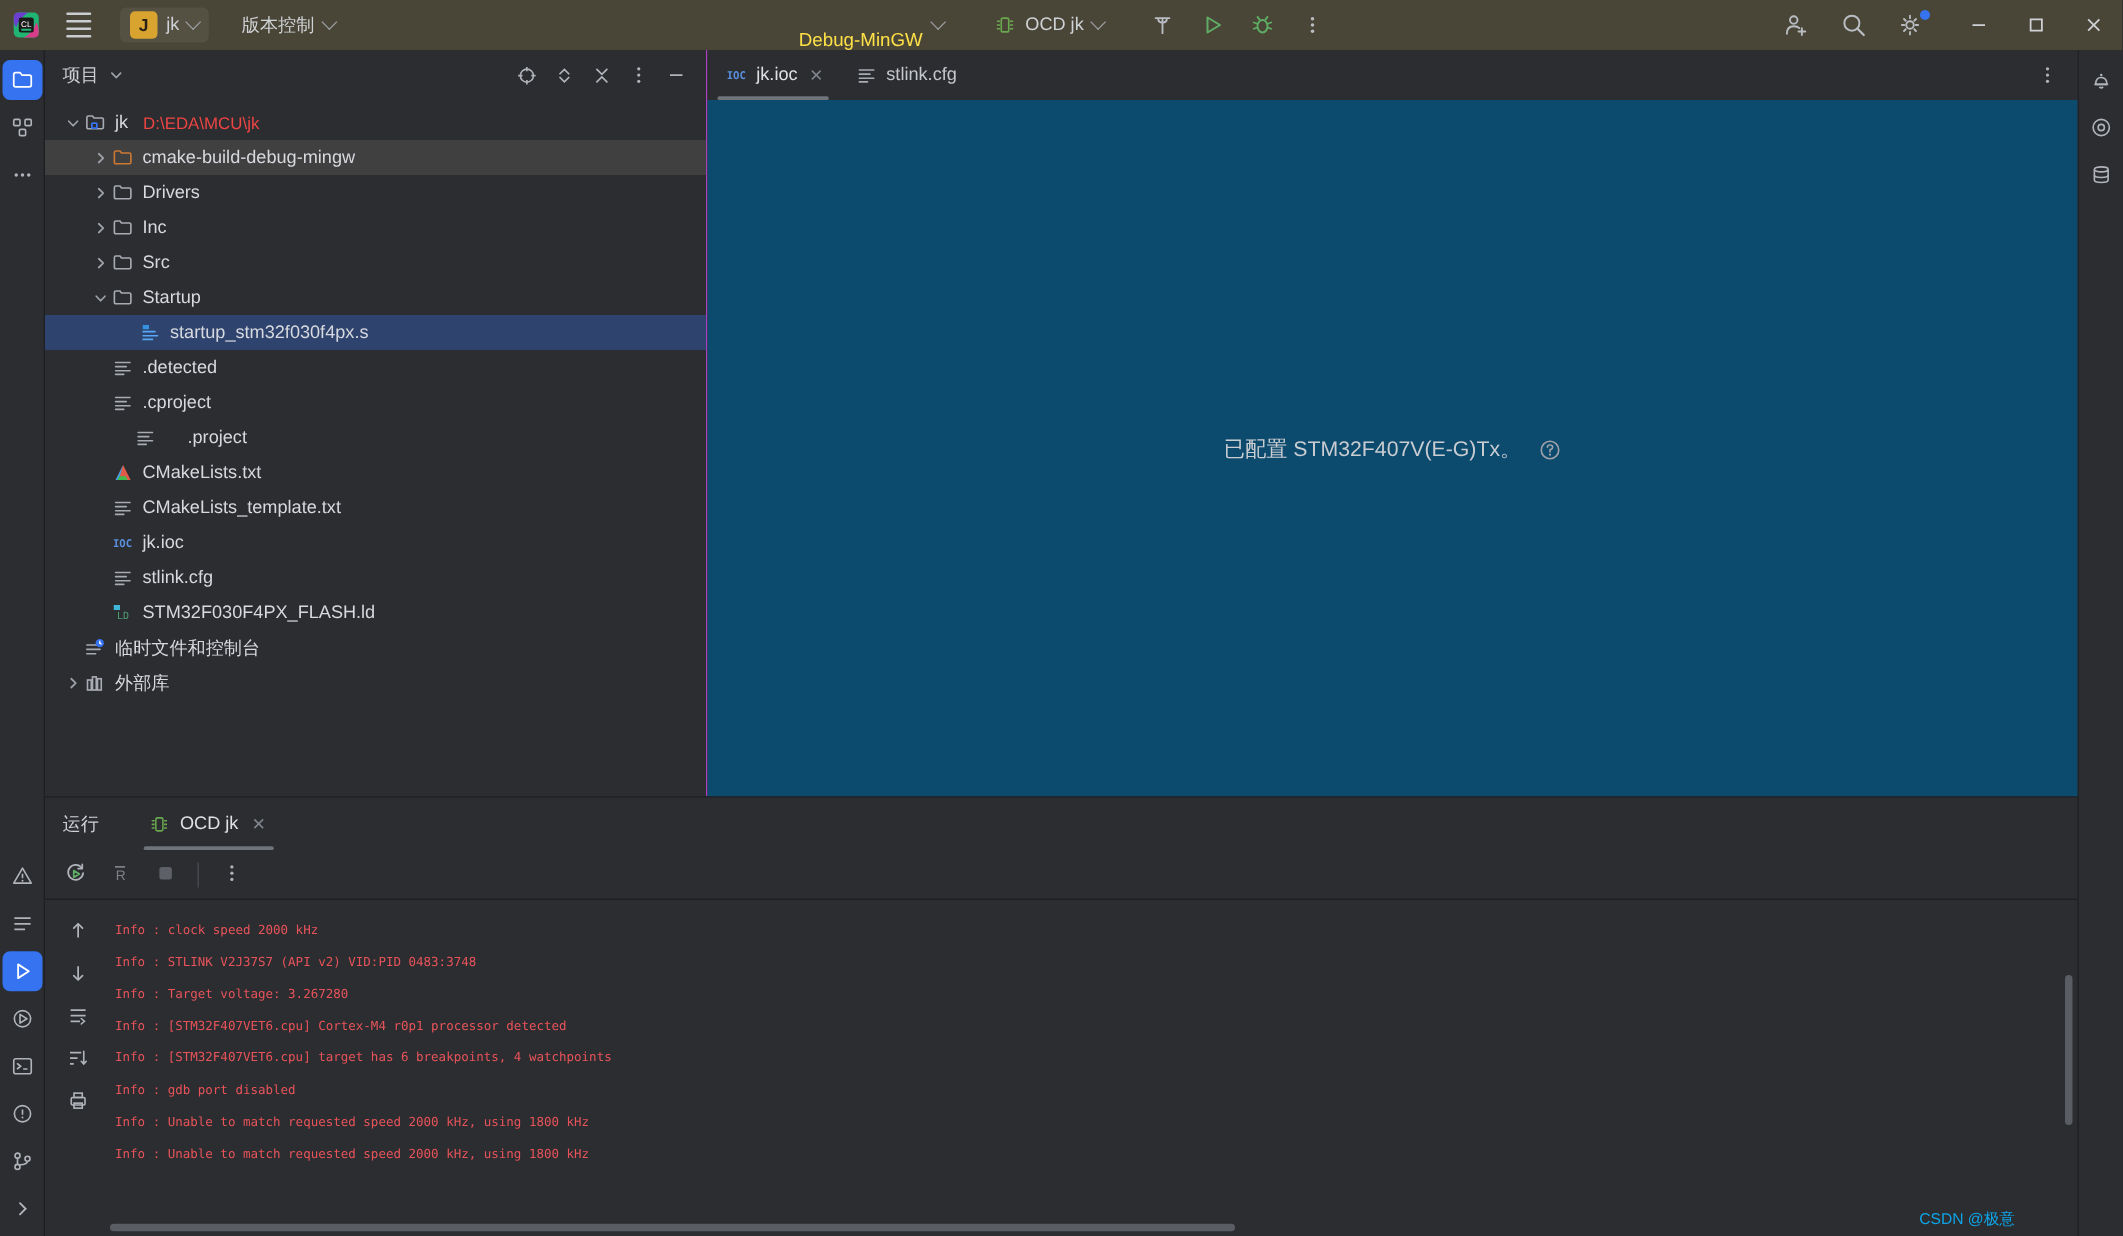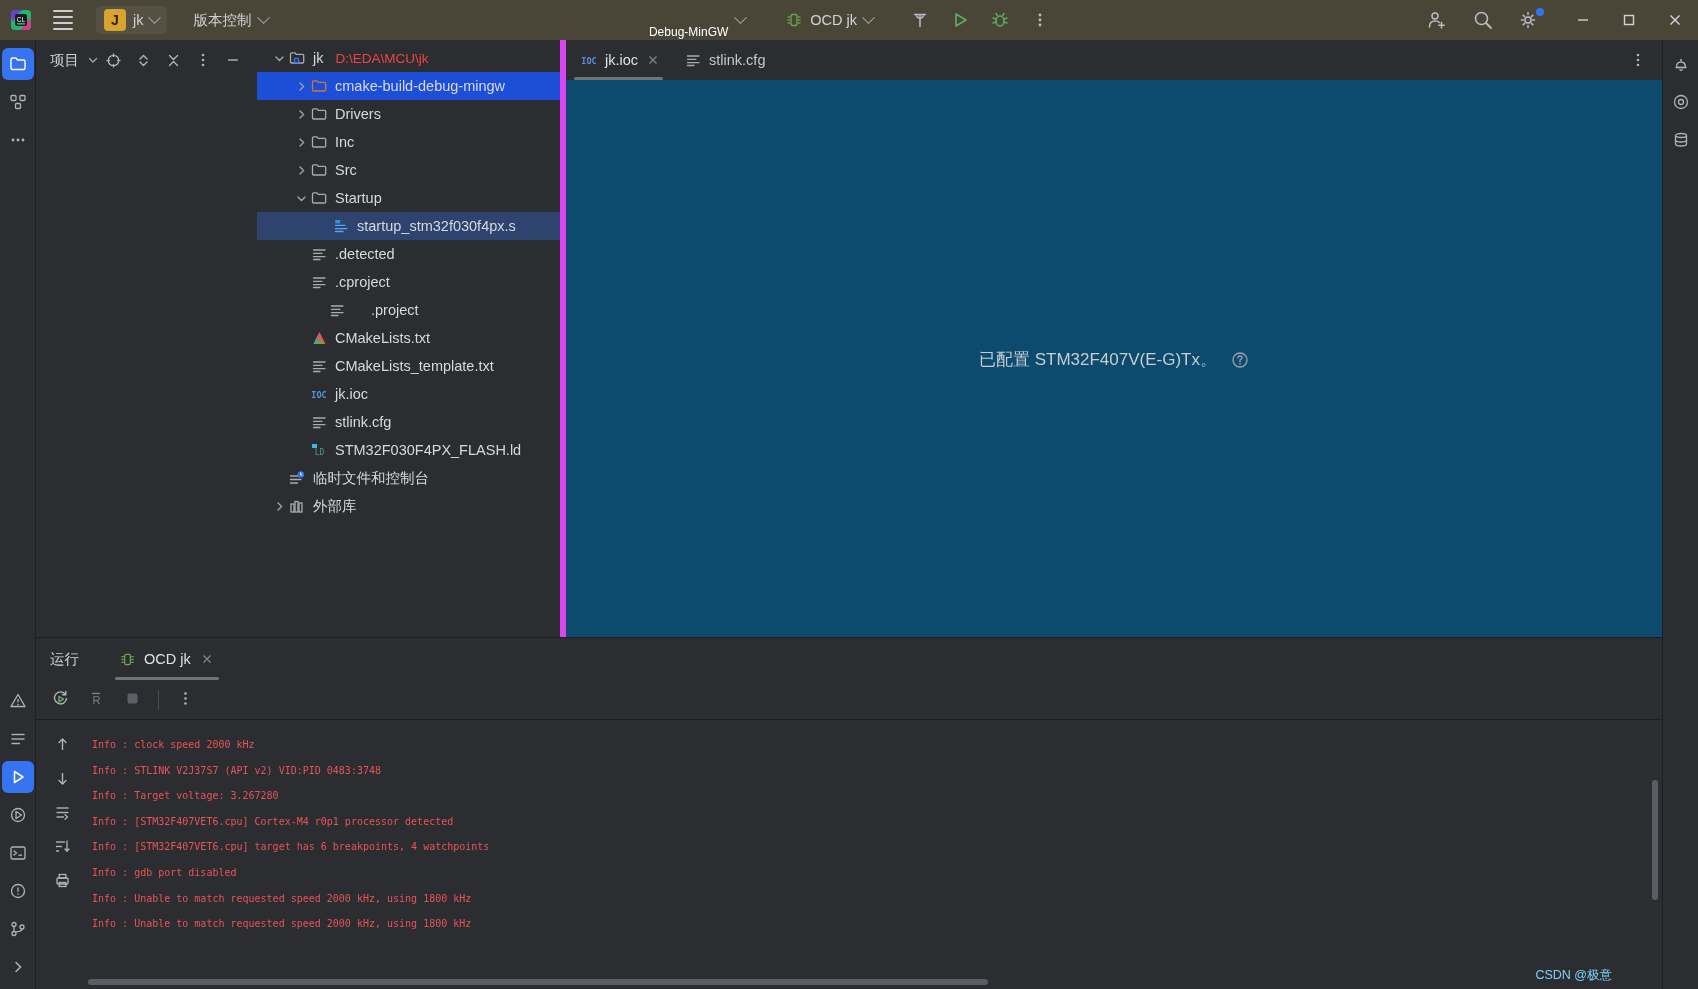--- a/index.html
+++ b/index.html
@@ -33,21 +33,21 @@
                border-radius: 5px; background: rgba(255,255,255,0.06); }
   .proj-square { width: 22px; height: 22px; border-radius: 4px; background: #d9a330;
                  color: #2b2416; font-size: 14px; font-weight: 600;
                  display: flex; align-items: center; justify-content: center; }
   .chip-label { font-size: 14.5px; color: #cfd2d6; }
   .chev { width: 9px; height: 9px; border-right: 1.6px solid #9ea2a8; border-bottom: 1.6px solid #9ea2a8;
           transform: rotate(45deg) translate(-2px,-2px); display: inline-block; }
   .vcs-chip { display: flex; align-items: center; gap: 8px; margin-left: 18px; padding: 3px 6px; }
 
   .runcfg { display: flex; align-items: center; gap: 8px; padding: 3px 8px; border-radius: 5px; pointer-events: auto; }
-  .runcfg .chip-label { font-size: 12px; color: #ffffff; margin-top: 24px; }
+  .runcfg .chip-label { font-size: 15px; color: #fde047; margin-top: 24px; }
   .ocd-chip { display: flex; align-items: center; gap: 7px; margin-left: 26px; padding: 3px 6px; pointer-events: auto; }
 
   .ticon { width: 34px; height: 30px; display: flex; align-items: center; justify-content: center; }
   .winbtn { width: 46px; height: 40px; display: flex; align-items: center; justify-content: center; }
 
   
   .bodyrow { display: flex; flex: 1; min-height: 0; }
 
   
   .leftbar {
@@ -66,31 +66,31 @@
     width: 36px; min-width: 36px; background: #2b2d30;
     display: flex; flex-direction: column; align-items: center;
     border-left: 1px solid #1e1f22; padding-top: 8px;
   }
 
   .center { flex: 1; display: flex; flex-direction: column; min-width: 0; }
 
   .topsplit { display: flex; flex: 1; min-height: 0; }
 
   
-  .projpanel { width: 530px; min-width: 530px; background: #2b2d30; display: flex; flex-direction: row;
-               border-right: 6px solid #d946ef; }
+  .projpanel { width: 530px; min-width: 530px; background: #2b2d30; display: flex; flex-direction: column;
+               border-right: 1px solid #d946ef; }
   .pp-header { height: 40px; display: flex; align-items: center; padding: 0 10px 0 14px; }
   .pp-title { font-size: 14.5px; color: #ced0d6; }
   .pp-actions { margin-left: auto; display: flex; align-items: center; gap: 2px; }
   .pp-act { width: 28px; height: 28px; display: flex; align-items: center; justify-content: center; border-radius: 5px; }
 
   .tree { flex: 1; overflow: hidden; padding-top: 4px; font-size: 14.5px; }
   .row { height: 28px; display: flex; align-items: center; white-space: nowrap; padding-right: 8px; }
   .row.sel { background: #2e436e; }
-  .row.hl { background: #1d4ed8; }
+  .row.hl { background: #404040; }
   .arrow { width: 16px; height: 16px; display: inline-flex; align-items: center; justify-content: center;
            flex: 0 0 16px; }
   .arrow.none { visibility: hidden; }
   .ficon { width: 20px; display: inline-flex; align-items: center; justify-content: center; flex: 0 0 20px; margin-right: 6px; }
   .rlabel { color: #d7d9de; }
   .rpath { color: #ef4444; margin-left: 12px; font-size: 13.5px; }
 
   
   .editor { flex: 1; display: flex; flex-direction: column; background: #2b2d30; min-width: 0; }
   .tabbar { height: 40px; display: flex; align-items: stretch; background: #2b2d30; position: relative; }
@@ -130,21 +130,21 @@
                     padding-top: 8px; }
   .console-text { flex: 1; padding: 12px 0 0 4px; font-family: "DejaVu Sans Mono", monospace;
                   font-size: 10px; line-height: 25.6px; color: #ef5350; white-space: pre; overflow: hidden; }
   .cline { color: #e8535a; }
 
   .hscroll { position: absolute; left: 52px; bottom: 4px; width: 900px; height: 6px;
              background: #5a5d63; border-radius: 3px; }
   .vscroll { position: absolute; right: 4px; top: 60px; width: 6px; height: 120px;
              background: #5a5d63; border-radius: 3px; }
 
-  .watermark { position: absolute; right: 50px; bottom: 5px; font-size: 12.5px; color: #7dd3fc; }
+  .watermark { position: absolute; right: 50px; bottom: 5px; font-size: 12.5px; color: #0ea5e9; }
 
   svg { display: block; }
 </style>
 </head>
 <body>
 
 <div class="app">
 
   <div class="titlebar">
     <div class="tb-left">

